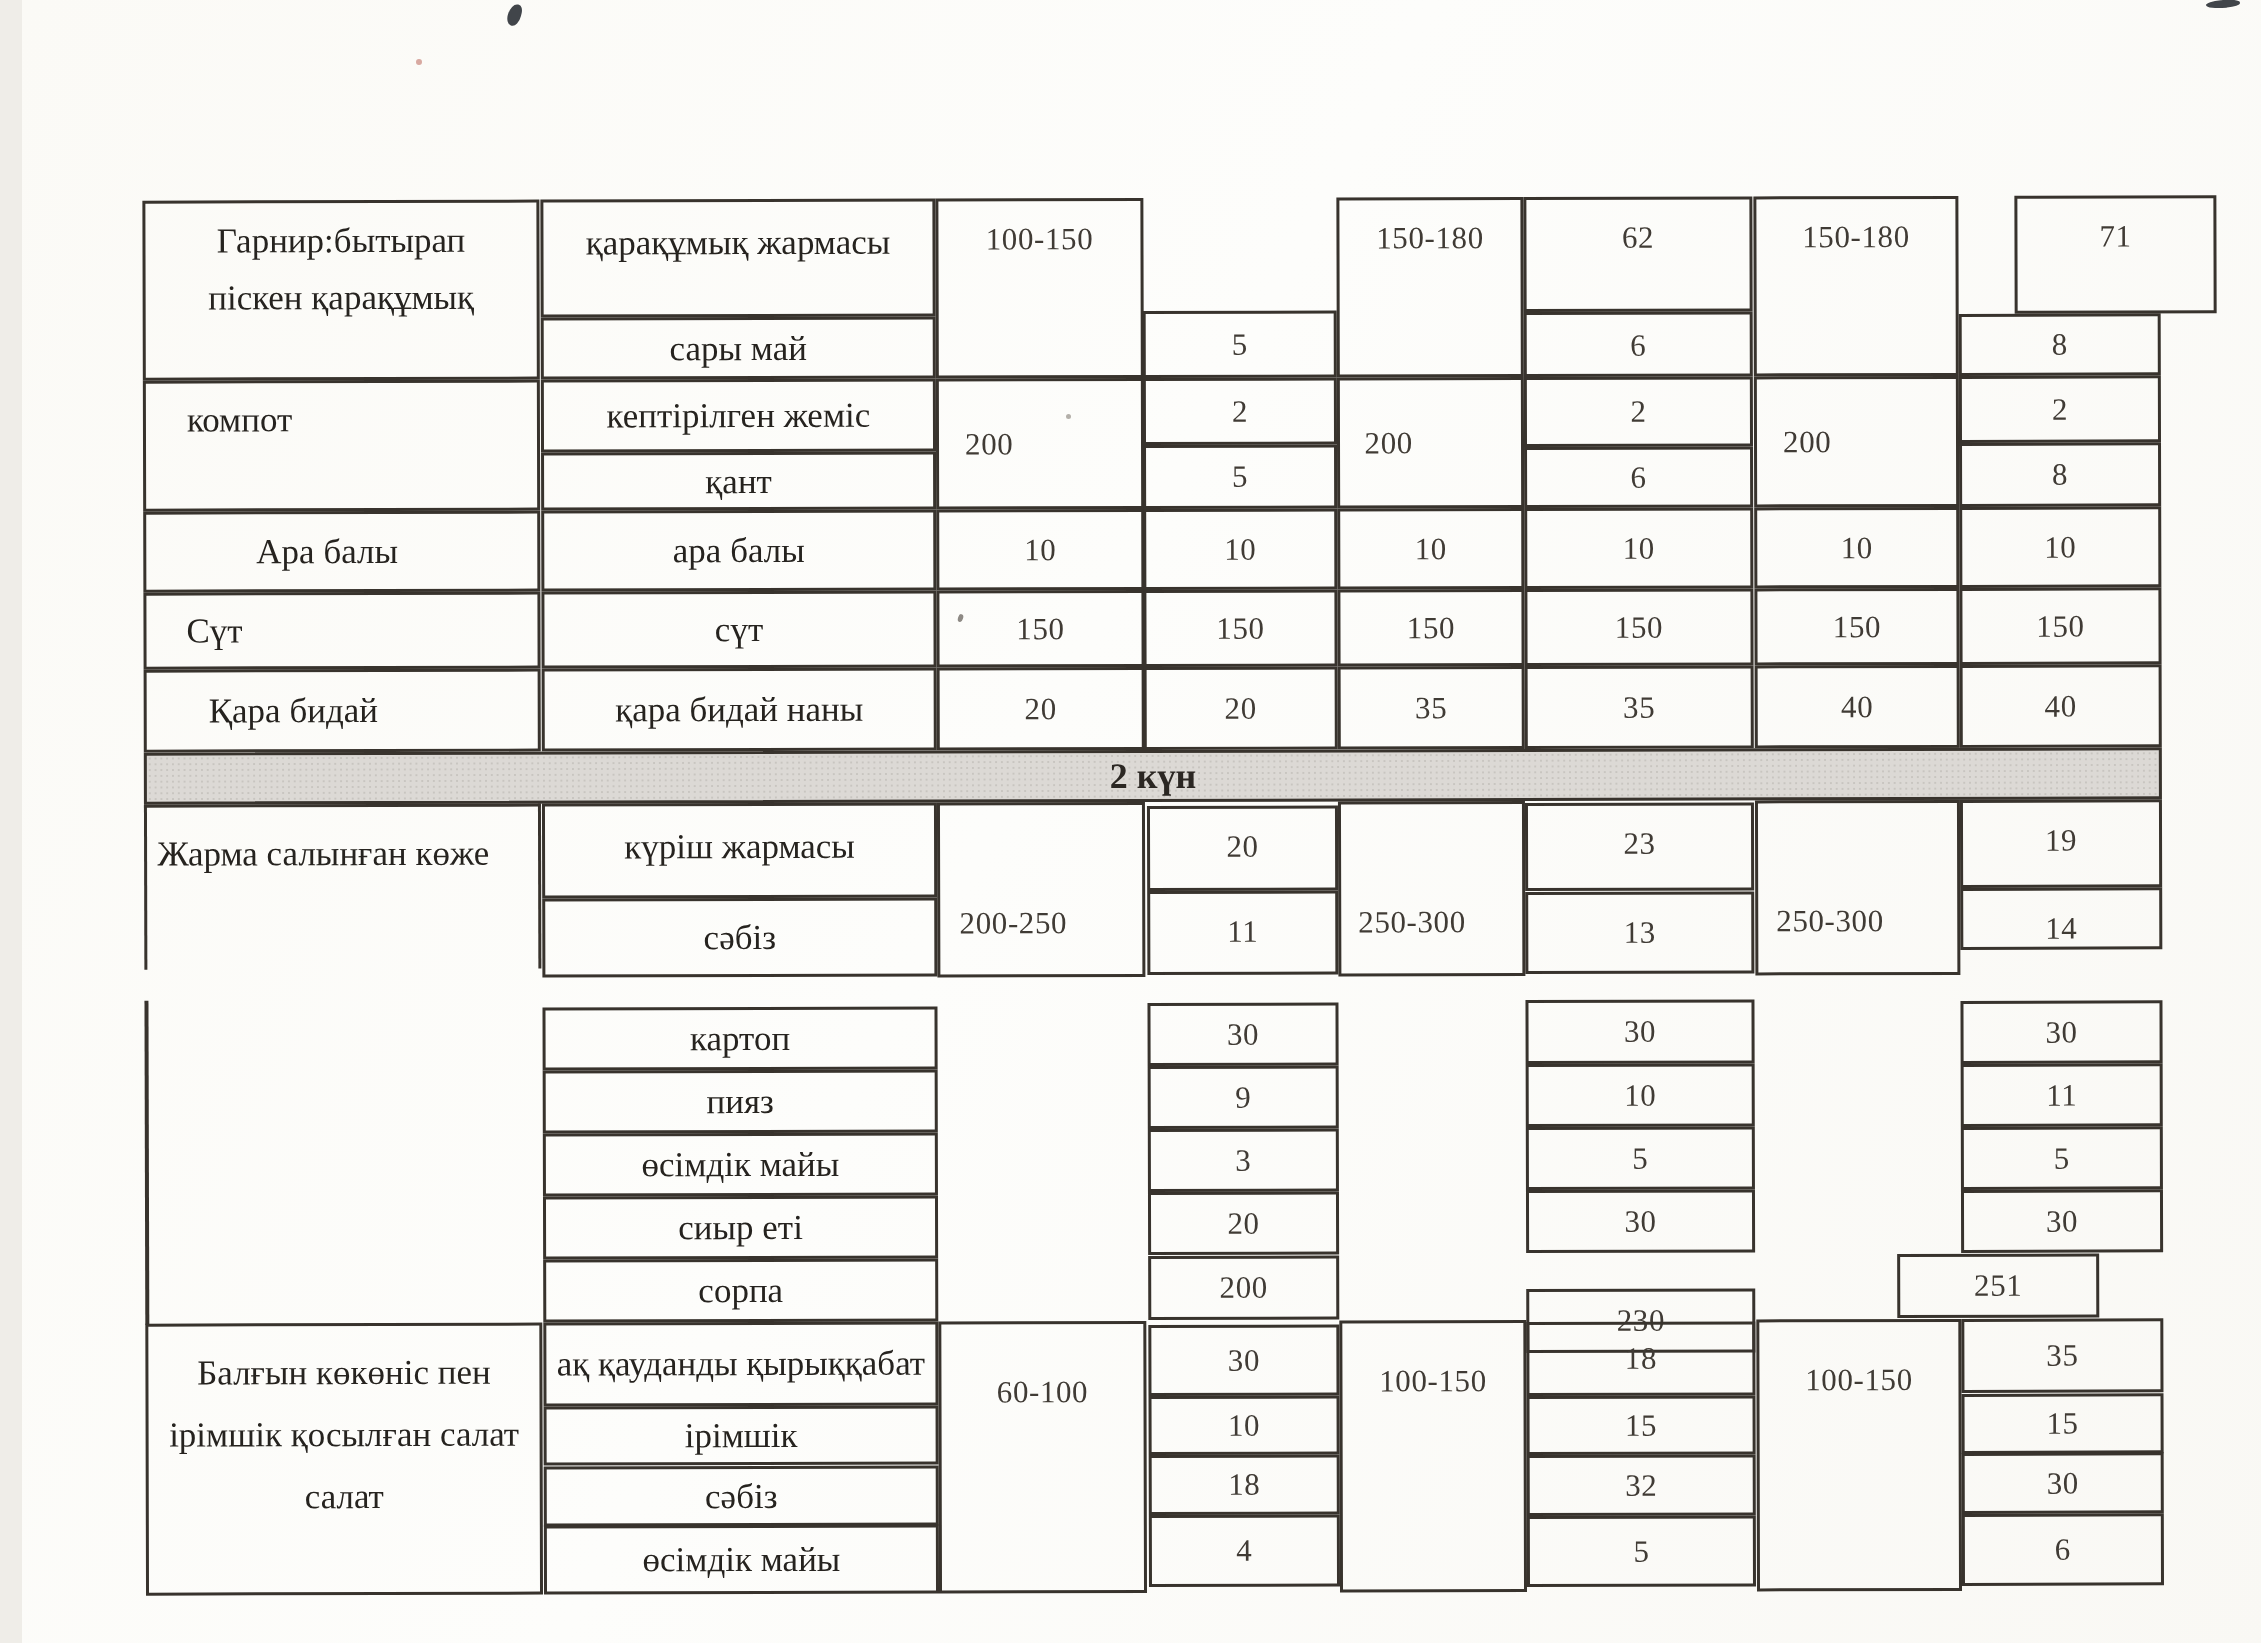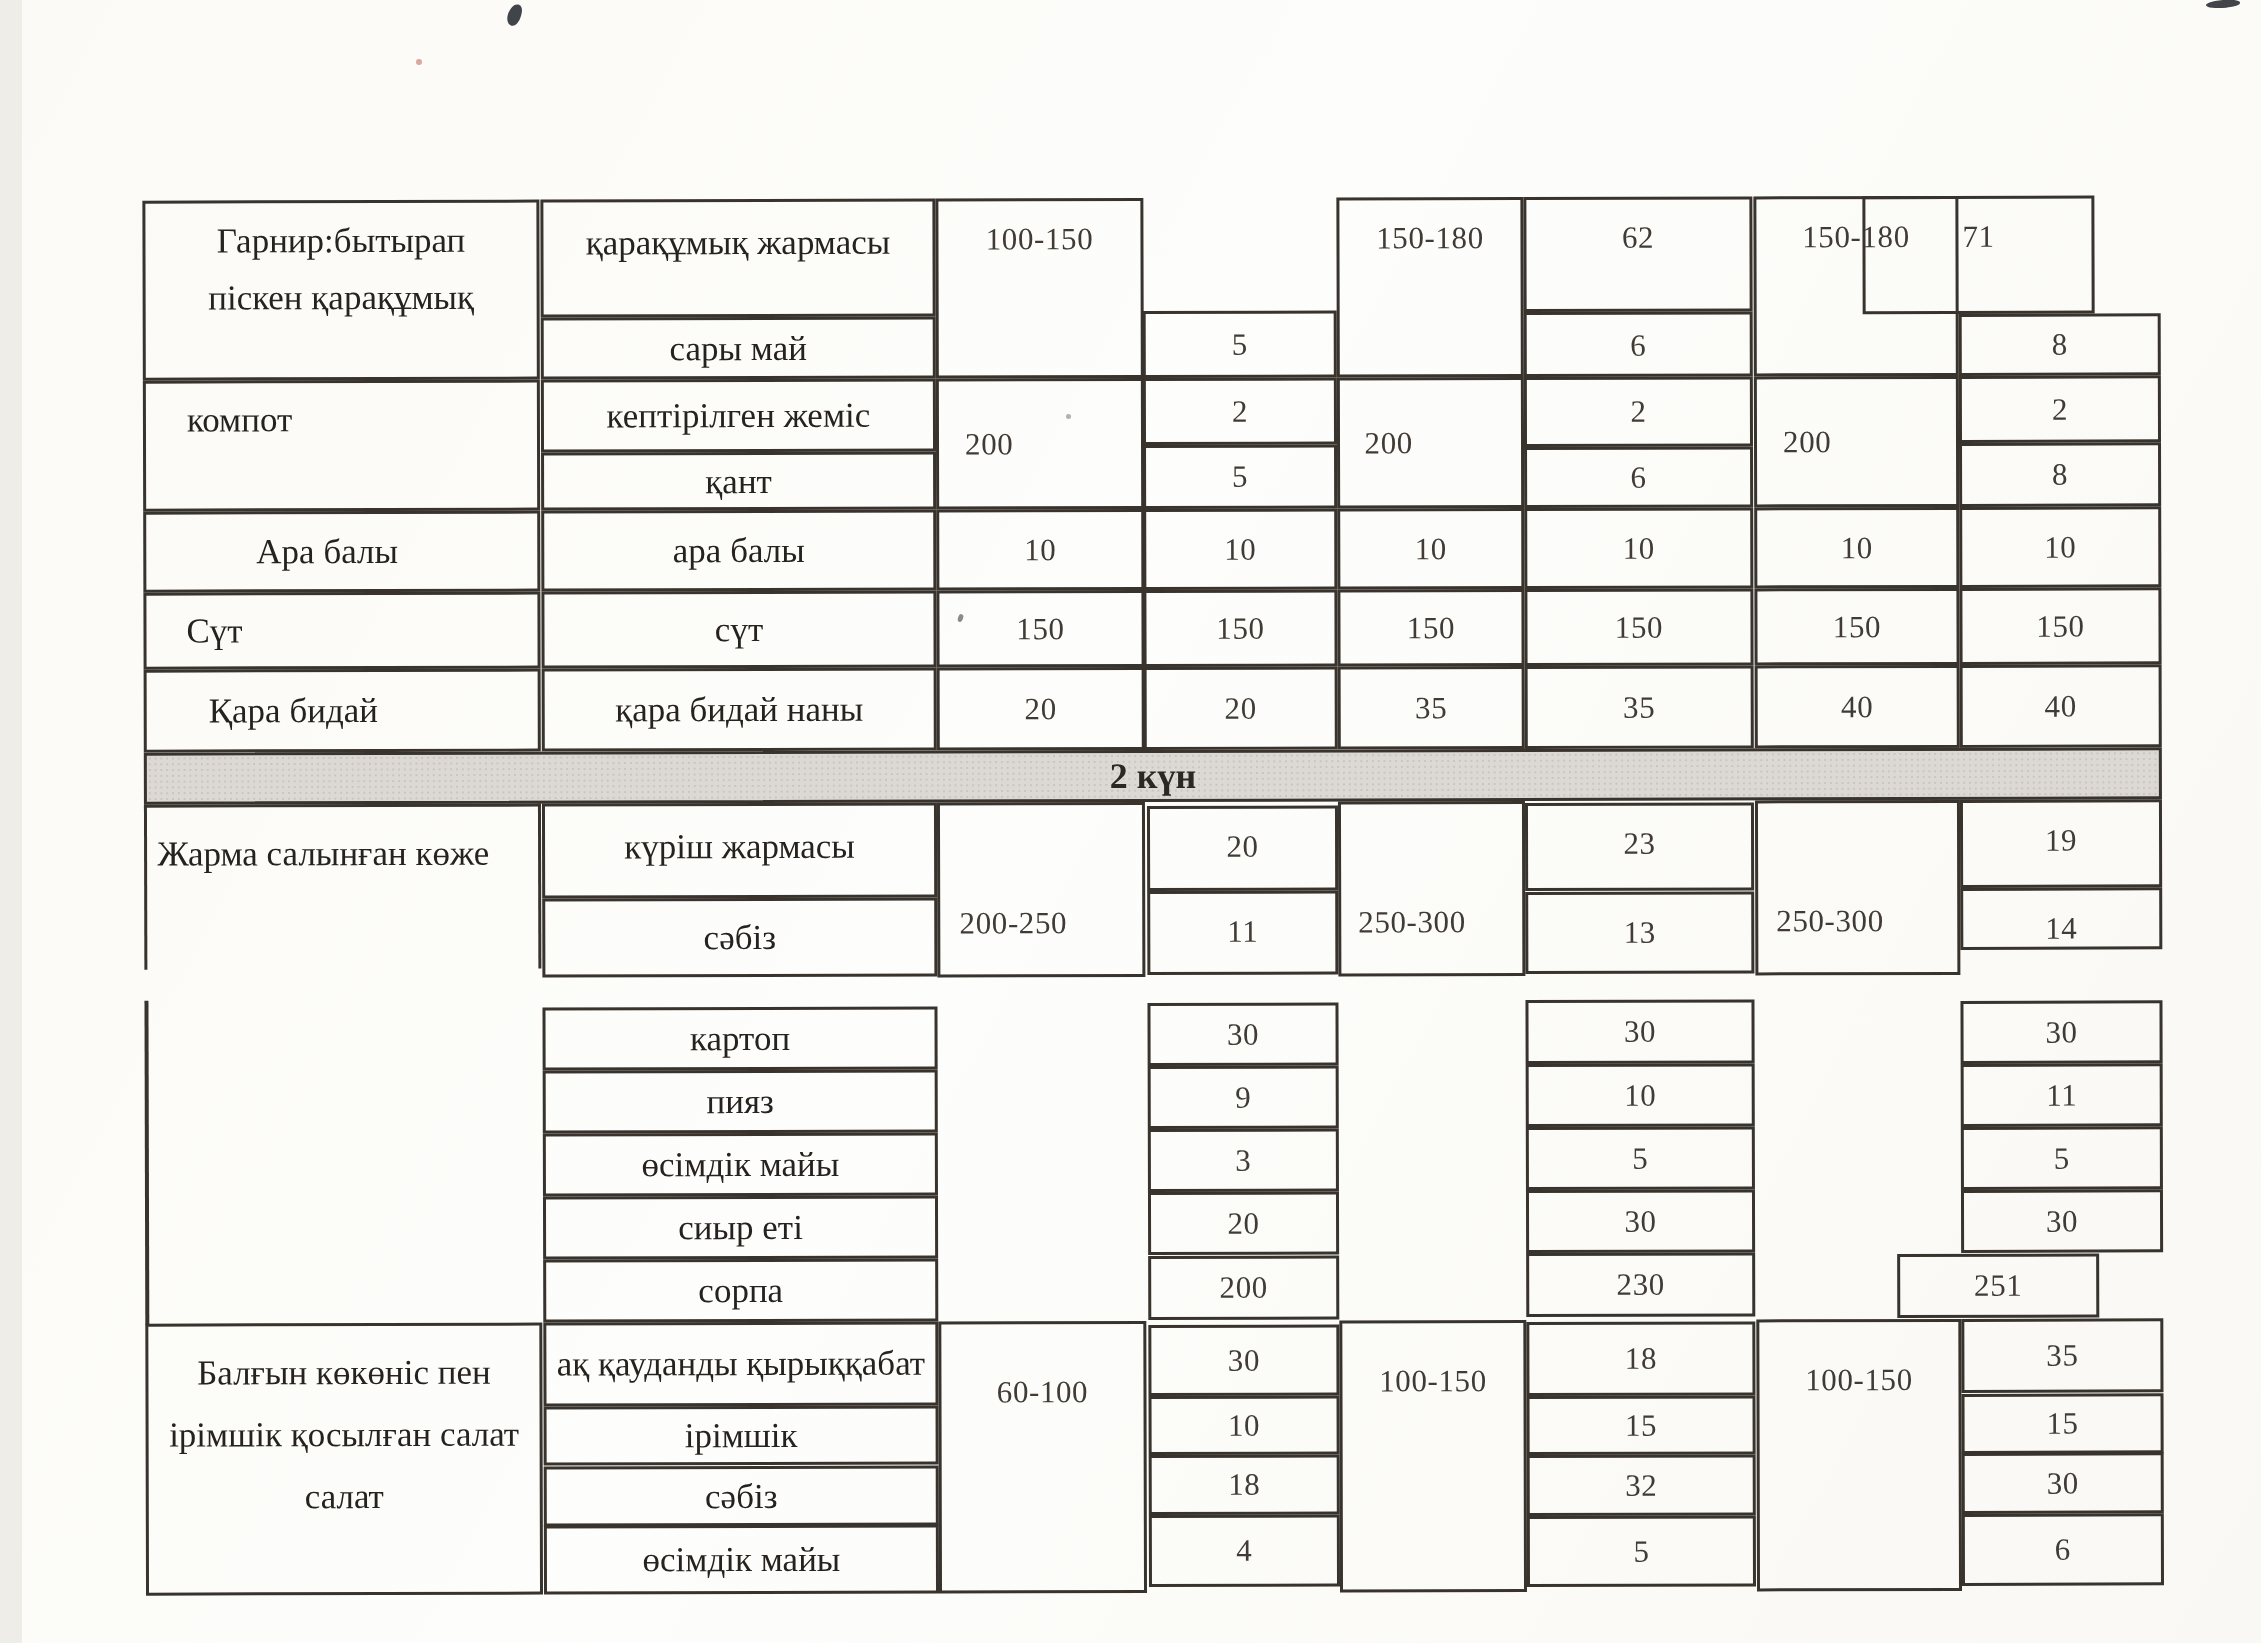--- a/index.html
+++ b/index.html
@@ -57,21 +57,21 @@
 
     <div class="cell dish-garnish" style="left:122px;top:198px;width:397px;height:180px">Гарнир:бытырап піскен қарақұмық</div>
     <div class="cell t" style="left:520px;top:198px;width:395px;height:118px">қарақұмық жармасы</div>
     <div class="cell" style="left:520px;top:316px;width:395px;height:62px">сары май</div>
     <div class="cell t num" style="left:915px;top:198px;width:208px;height:180px">100-150</div>
     <div class="cell num" style="left:1122px;top:311px;width:194px;height:67px">5</div>
     <div class="cell t num" style="left:1316px;top:198px;width:187px;height:180px">150-180</div>
     <div class="cell t num" style="left:1503px;top:198px;width:229px;height:115px">62</div>
     <div class="cell be num" style="left:1503px;top:313px;width:229px;height:65px">6</div>
     <div class="cell t num" style="left:1733px;top:198px;width:205px;height:180px">150-180</div>
-    <div class="cell t num" style="left:1842px;top:198px;width:232px;height:118px">71</div>
+    <div class="cell t num" style="left:1994px;top:198px;width:202px;height:118px">71</div>
     <div class="cell num" style="left:1938px;top:316px;width:202px;height:62px">8</div>
 
     <div class="cell t jl" style="left:122px;top:378px;width:397px;height:131px;padding-left:41px;padding-top:11.6px">компот</div>
     <div class="cell" style="left:520px;top:378px;width:395px;height:73px">кептірілген жеміс</div>
     <div class="cell" style="left:520px;top:451px;width:395px;height:58px">қант</div>
     <div class="cell jl num" style="left:915px;top:378px;width:208px;height:131px;padding-left:26px">200</div>
     <div class="cell num" style="left:1122px;top:378px;width:194px;height:67px">2</div>
     <div class="cell num" style="left:1122px;top:445px;width:194px;height:64px">5</div>
     <div class="cell jl num" style="left:1316px;top:378px;width:187px;height:131px;padding-left:24.5px">200</div>
     <div class="cell num" style="left:1503px;top:378px;width:229px;height:70px">2</div>
@@ -133,21 +133,21 @@
     <div class="cell num" style="left:1125px;top:1003px;width:191px;height:63px">30</div>
     <div class="cell num" style="left:1125px;top:1066px;width:191px;height:63px">9</div>
     <div class="cell num" style="left:1125px;top:1129px;width:191px;height:63px">3</div>
     <div class="cell num" style="left:1125px;top:1192px;width:191px;height:63px">20</div>
     <div class="cell num" style="left:1125px;top:1256px;width:191px;height:64px">200</div>
 
     <div class="cell num" style="left:1503px;top:1001px;width:229px;height:64px">30</div>
     <div class="cell num" style="left:1503px;top:1065px;width:229px;height:63px">10</div>
     <div class="cell num" style="left:1503px;top:1128px;width:229px;height:63px">5</div>
     <div class="cell num" style="left:1503px;top:1191px;width:229px;height:63px">30</div>
-    <div class="cell num" style="left:1503px;top:1254px;width:229px;height:64px">230</div>
+    <div class="cell num" style="left:1503px;top:1290px;width:229px;height:64px">230</div>
 
     <div class="cell num" style="left:1938px;top:1003px;width:202px;height:63px">30</div>
     <div class="cell num" style="left:1938px;top:1066px;width:202px;height:63px">11</div>
     <div class="cell num" style="left:1938px;top:1129px;width:202px;height:63px">5</div>
     <div class="cell num" style="left:1938px;top:1192px;width:202px;height:63px">30</div>
     <div class="cell num" style="left:1874px;top:1256px;width:202px;height:64px">251</div>
 
     <div class="cell dish-salad" style="left:122px;top:1321px;width:397px;height:272px">Балғын көкөніс пен ірімшік қосылған салат салат</div>
     <div class="cell" style="left:520px;top:1321px;width:395px;height:84px;line-height:1.15">ақ қауданды қырыққабат</div>
     <div class="cell" style="left:520px;top:1405px;width:395px;height:59px">ірімшік</div>

